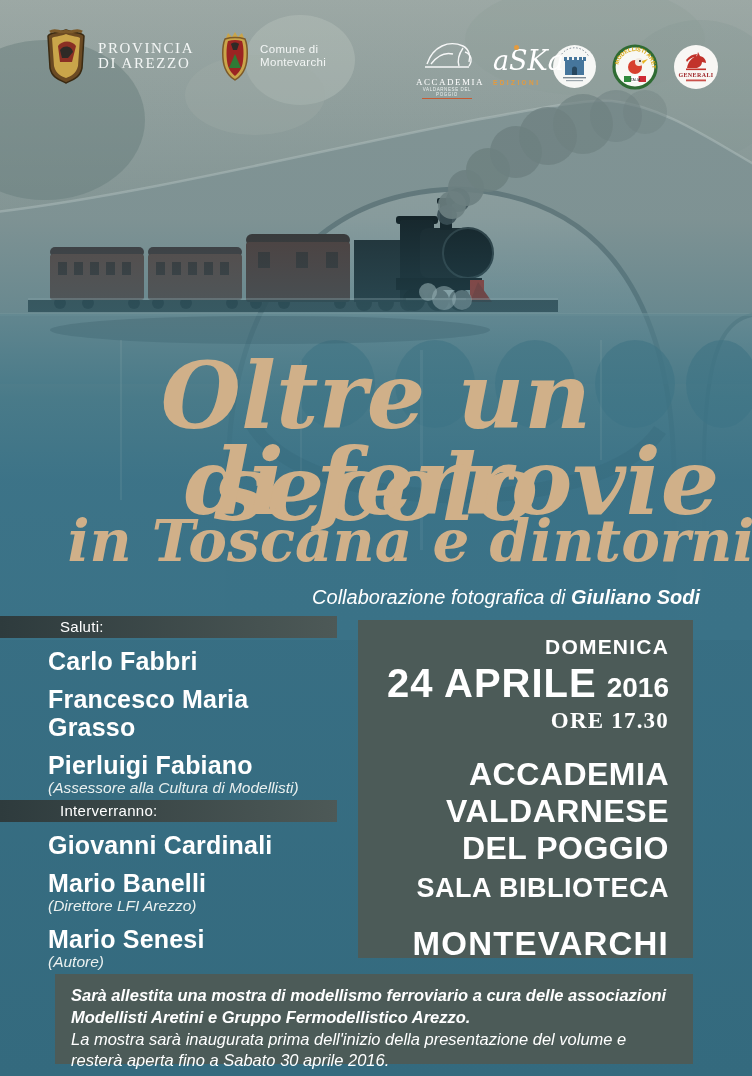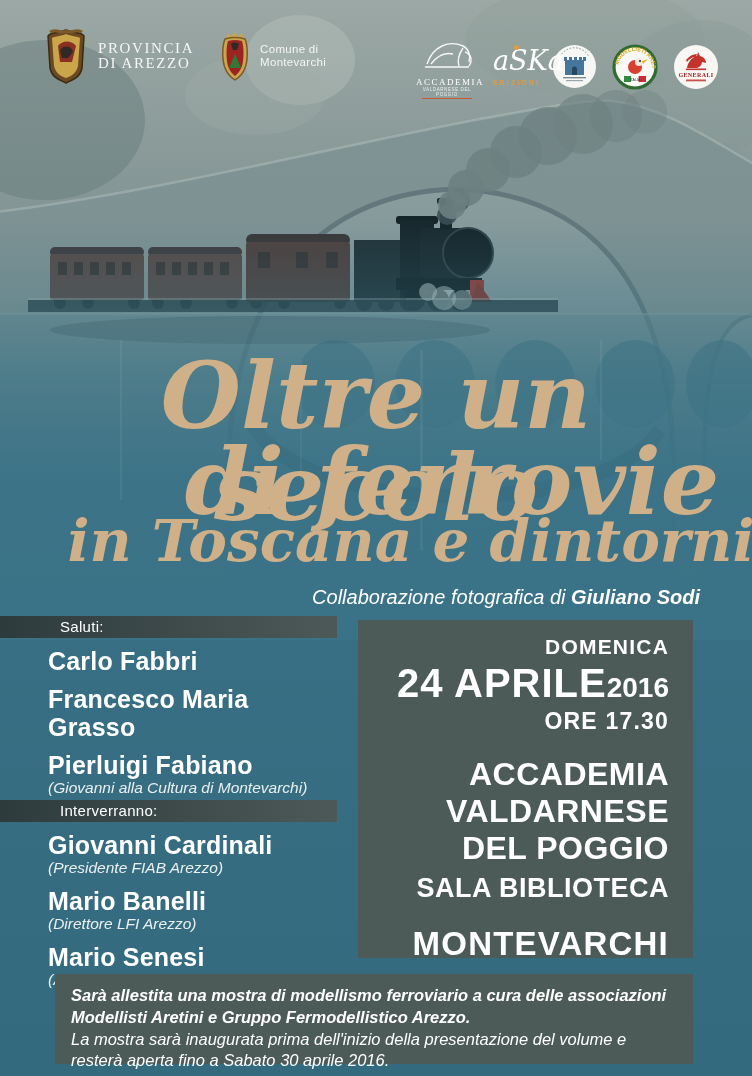--- a/index.html
+++ b/index.html
@@ -45,24 +45,24 @@
   .people{padding:9px 0 0 48px;}
   .person{margin-bottom:10px;}
   .person-name{font-size:25px; font-weight:bold; color:#fff; line-height:28px; letter-spacing:.2px;}
   .person-role{font-size:15.5px; font-style:italic; color:#eaf0ef; line-height:18px;}
 
   
   .event-box{position:absolute; left:358px; top:620px; width:335px; height:338px;
     background:#4c5b58; box-sizing:border-box; padding:14px 24px 0 10px;
     text-align:right; color:#fff; font-weight:bold;}
   .ev-day{font-size:21px; letter-spacing:1.2px; line-height:26px;}
-  .ev-date-row{display:flex; justify-content:flex-end; align-items:baseline; }
+  .ev-date-row{display:flex; justify-content:flex-end; align-items:baseline; gap:10px;}
   .ev-date{font-size:40px; letter-spacing:1px; line-height:46px;}
   .ev-year{font-size:28px;}
-  .ev-time{font-size:23px; letter-spacing:1.2px; line-height:30px;}
+  .ev-time{font-size:23px; letter-spacing:1.2px; line-height:30px;font-family:Liberation Serif, serif;}
   .ev-venue{margin-top:20px; font-size:32px; line-height:37px; letter-spacing:.5px;}
   .ev-room{font-size:27px; margin-top:4px; line-height:34px; letter-spacing:.5px;}
   .ev-city{font-size:33px; margin-top:20px; letter-spacing:1.2px;}
 
   
   .footer-box{position:absolute; left:55px; top:974px; width:638px; height:90px;
     background:#4c5b58; box-sizing:border-box; padding:11px 16px; color:#fff; font-style:italic;}
   .footer-box p{margin:0; font-size:16.5px; line-height:1.32;}
   .footer-bold{font-weight:bold;}
 </style>
@@ -302,31 +302,30 @@
     <div class="band">Saluti:</div>
     <div class="people">
       <div class="person">
         <div class="person-name">Carlo Fabbri</div>
       </div>
       <div class="person">
         <div class="person-name">Francesco Maria Grasso</div>
       </div>
       <div class="person">
         <div class="person-name">Pierluigi Fabiano</div>
-        <div class="person-role">(Giovanni alla Cultura di Montevarchi)</div>
+        <div class="person-role">(Assessore alla Cultura di Modellisti)</div>
       </div>
     </div>
   </div>
 
   <div class="section" id="interverranno">
     <div class="band">Interverranno:</div>
     <div class="people">
       <div class="person">
         <div class="person-name">Giovanni Cardinali</div>
-        <div class="person-role">(Presidente FIAB Arezzo)</div>
       </div>
       <div class="person">
         <div class="person-name">Mario Banelli</div>
         <div class="person-role">(Direttore LFI Arezzo)</div>
       </div>
       <div class="person">
         <div class="person-name">Mario Senesi</div>
         <div class="person-role">(Autore)</div>
       </div>
     </div>

